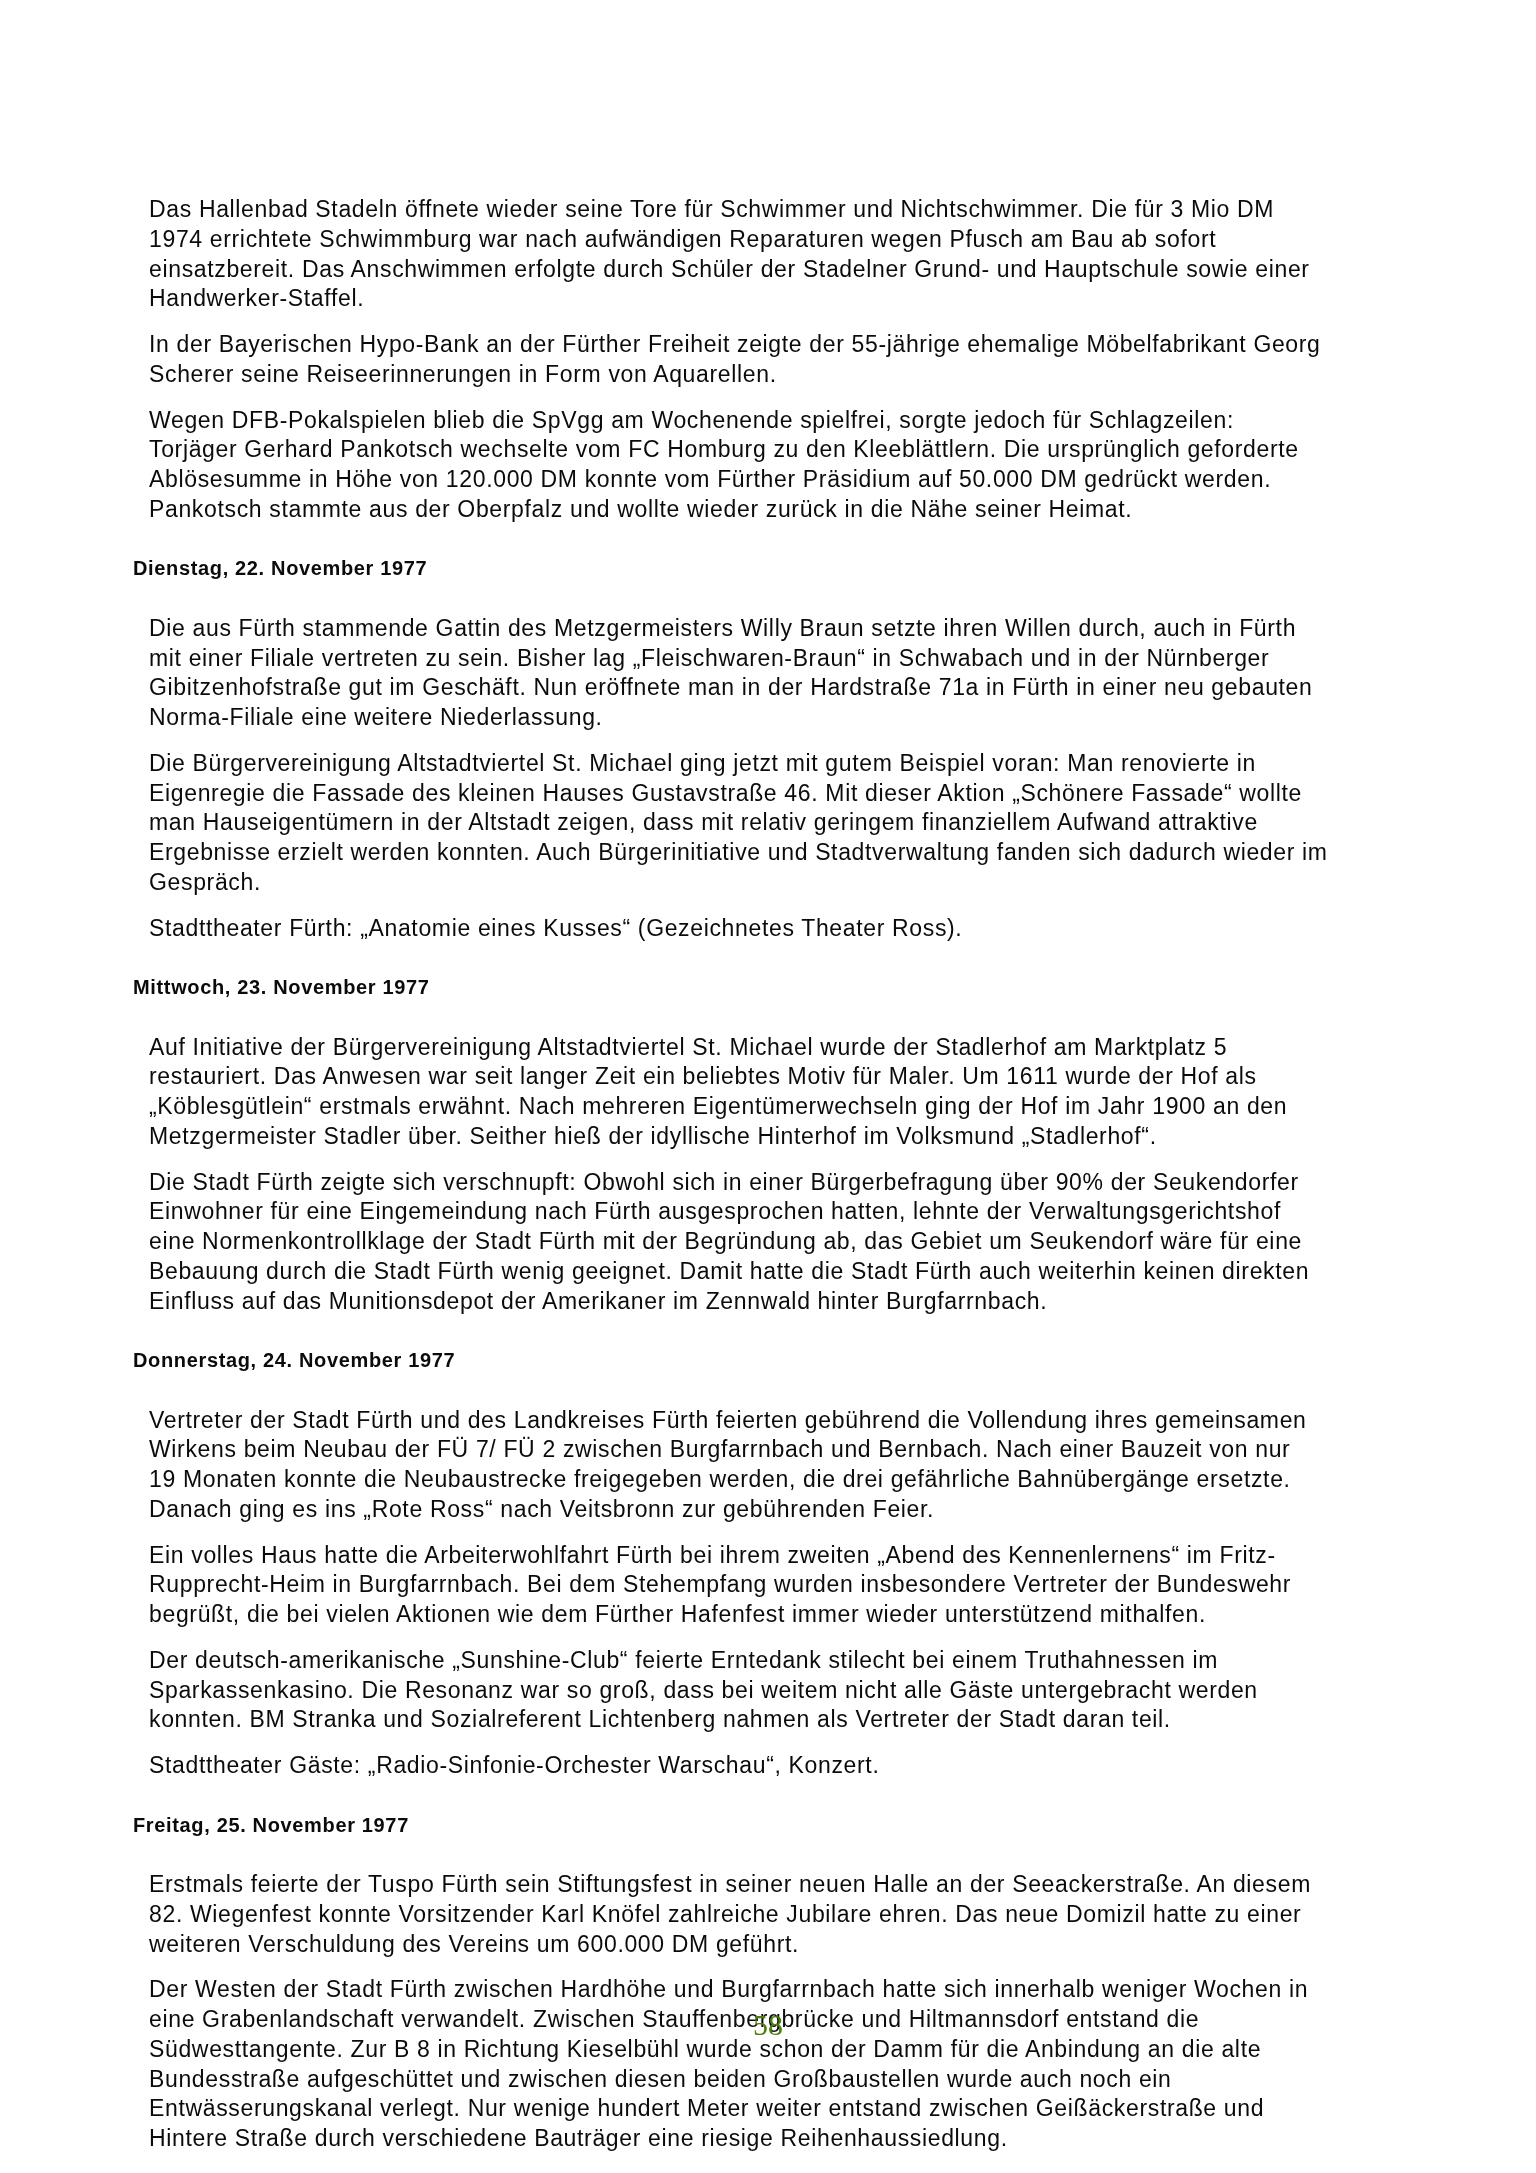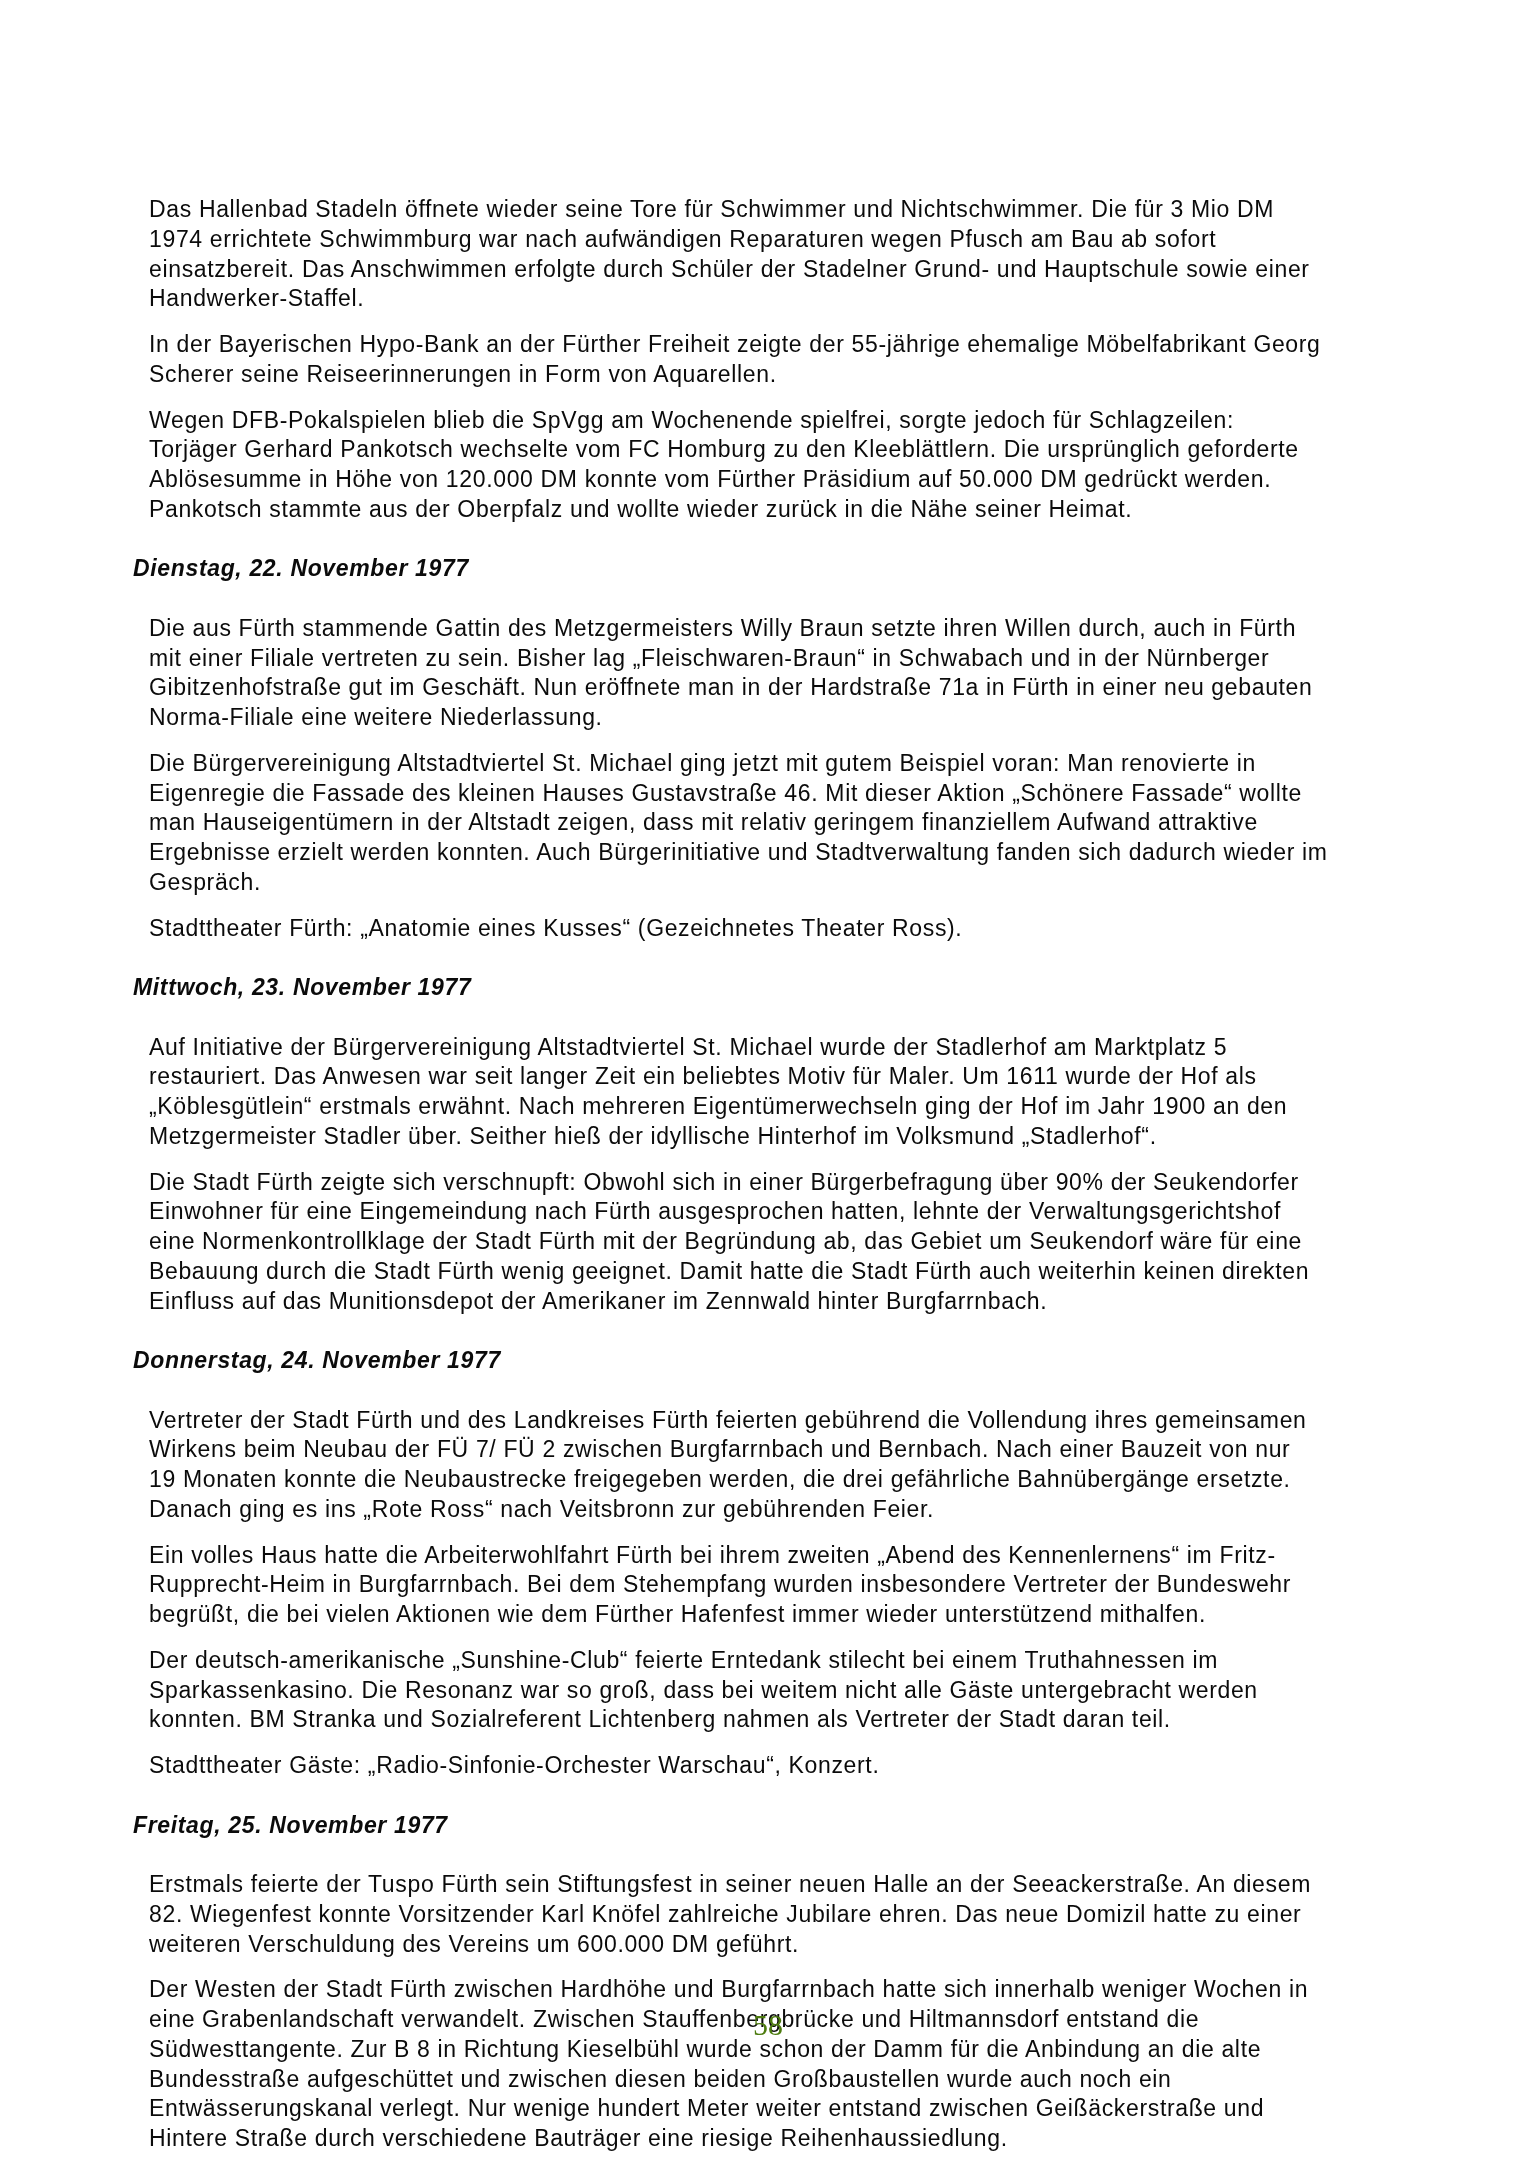--- a/index.html
+++ b/index.html
@@ -23,25 +23,24 @@
     font-size: 23px;
     line-height: 29.75px;
     letter-spacing: 0.65px;
   }
   .content p {
     margin: 16px;
     white-space: pre;
   }
   .content h2 {
     margin: 29.75px 0;
-    font-size: 23px;
+    font-size: 20px;
     font-weight: bold;
     line-height: 29.75px;
     letter-spacing: 0.65px;
-    font-style: italic;
   }
   .page-number {
     position: absolute;
     top: 2010px;
     left: 0;
     width: 1536px;
     text-align: center;
     font-family: "Liberation Serif", "DejaVu Serif", serif;
     font-size: 30px;
     line-height: 30px;

